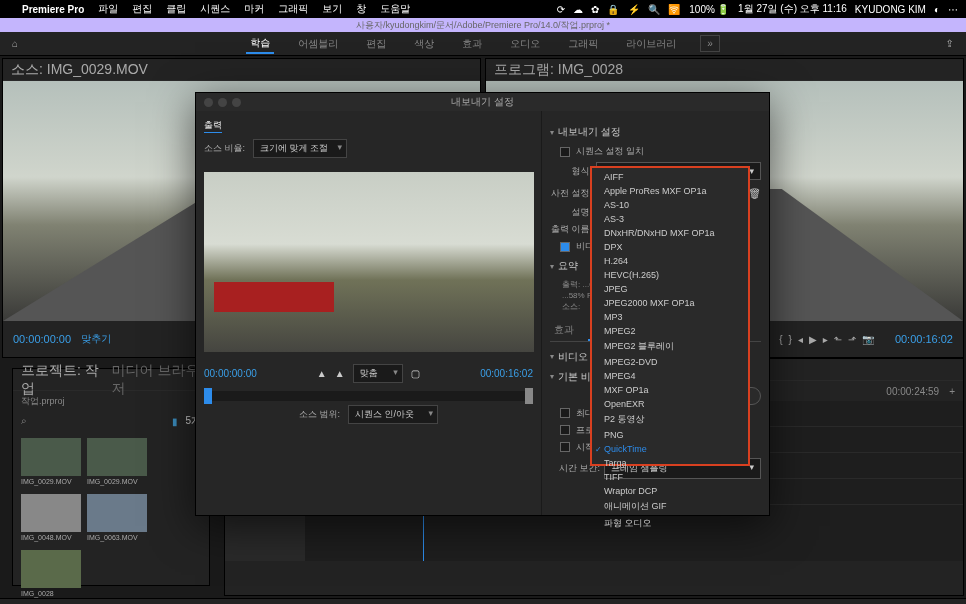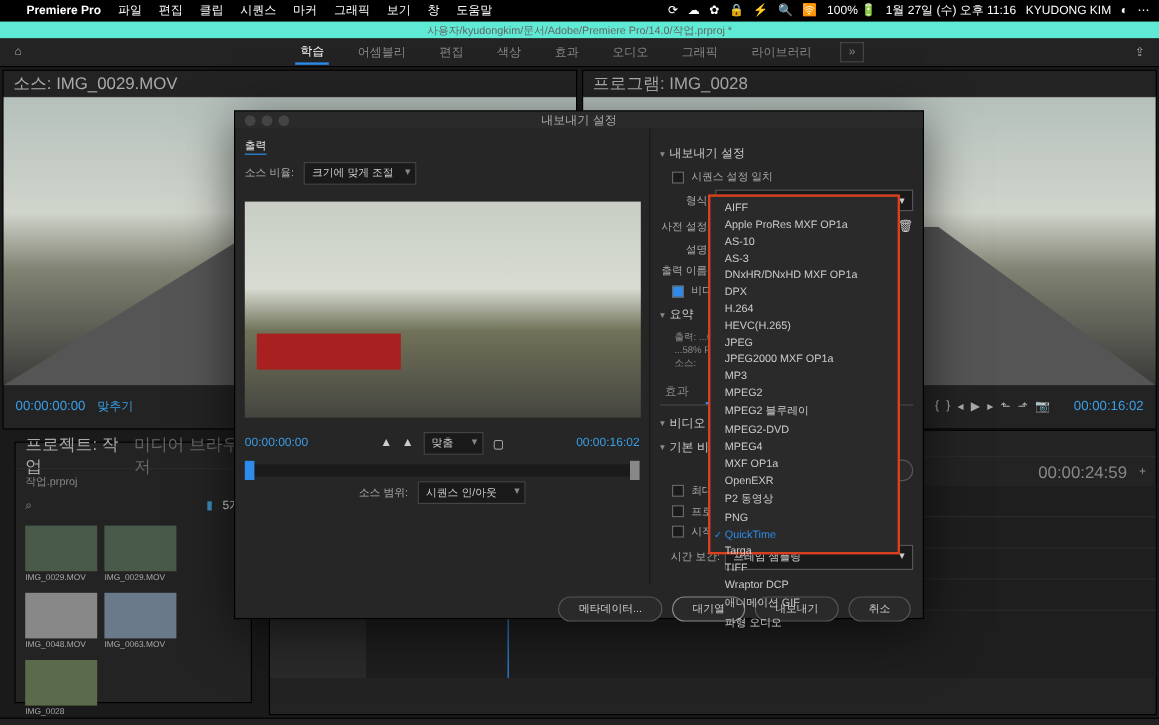--- a/index.html
+++ b/index.html
@@ -102,21 +102,21 @@
     <span>🔍</span>
     <span>🛜</span>
     <span>100% 🔋</span>
     <span>1월 27일 (수) 오후 11:16</span>
     <span>KYUDONG KIM</span>
     <span>◐</span>
     <span>⋯</span>
   </div>
 </div>
 
-<div style="height:14px;background:#5eead4;text-align:center;color:#666;font-size:9px;line-height:14px;">사용자/kyudongkim/문서/Adobe/Premiere Pro/14.0/작업.prproj *</div>
+<div style="height:14px;background:#c4b5fd;text-align:center;color:#666;font-size:9px;line-height:14px;">사용자/kyudongkim/문서/Adobe/Premiere Pro/14.0/작업.prproj *</div>
 
 <div class="topbar">
   <span class="home">⌂</span>
   <div class="tabs">
     <span class="tab active">학습</span>
     <span class="tab">어셈블리</span>
     <span class="tab">편집</span>
     <span class="tab">색상</span>
     <span class="tab">효과</span>
     <span class="tab">오디오</span>
@@ -220,21 +220,21 @@
     <div class="panel-header">
       <span>IMG_0028</span>
     </div>
     <div style="padding:4px 8px;display:flex;align-items:center;gap:10px;">
       <span style="color:#3a9fe8;font-size:11px">00:00:00:00</span>
       <span style="color:#888">⧉</span>
       <span style="color:#888">⚭</span>
       <span style="color:#888">▾</span>
       <span style="color:#888">⚙</span>
       <span style="flex:1"></span>
-      <span style="color:#888;font-size:14px">00:00:24:59</span>
+      <span style="color:#888;font-size:10px">00:00:24:59</span>
       <span style="color:#888">+</span>
     </div>
     <div class="timeline-tracks">
       <div class="track-headers">
         <div class="track-header">
             <span>V1</span>
             <span>👁</span>
           </div>
         <div class="track-header">
             <span>A1</span>
@@ -398,19 +398,13 @@
           <div class="opt">PNG</div>
           <div class="opt sel">QuickTime</div>
           <div class="opt">Targa</div>
           <div class="opt">TIFF</div>
           <div class="opt">Wraptor DCP</div>
           <div class="opt">애니메이션 GIF</div>
           <div class="opt">파형 오디오</div>
         </div>
     </div>
   </div>
-  <div class="dlg-buttons">
-    <span class="btn">메타데이터...</span>
-    <span class="btn primary">대기열</span>
-    <span class="btn">내보내기</span>
-    <span class="btn">취소</span>
-  </div>
 </div>
 
 </body></html>

